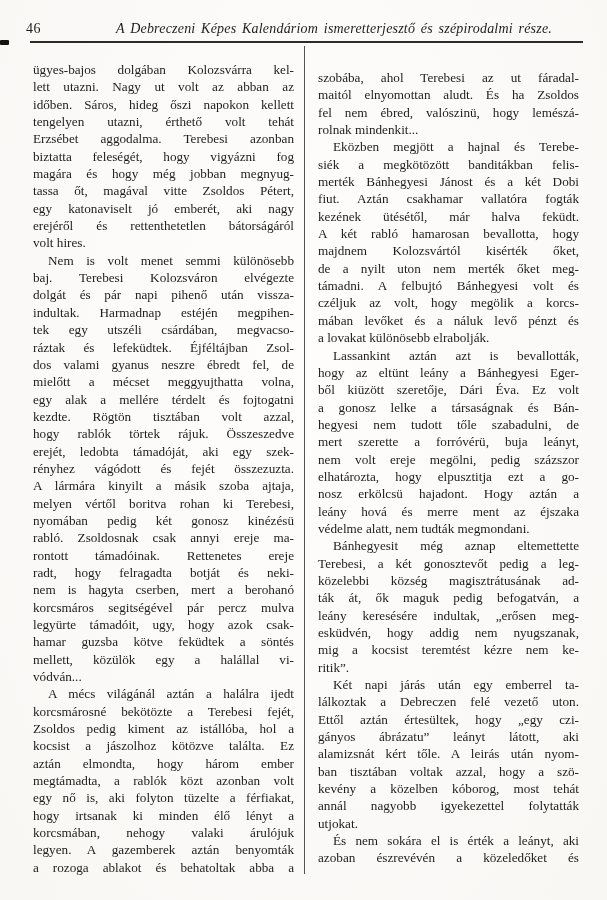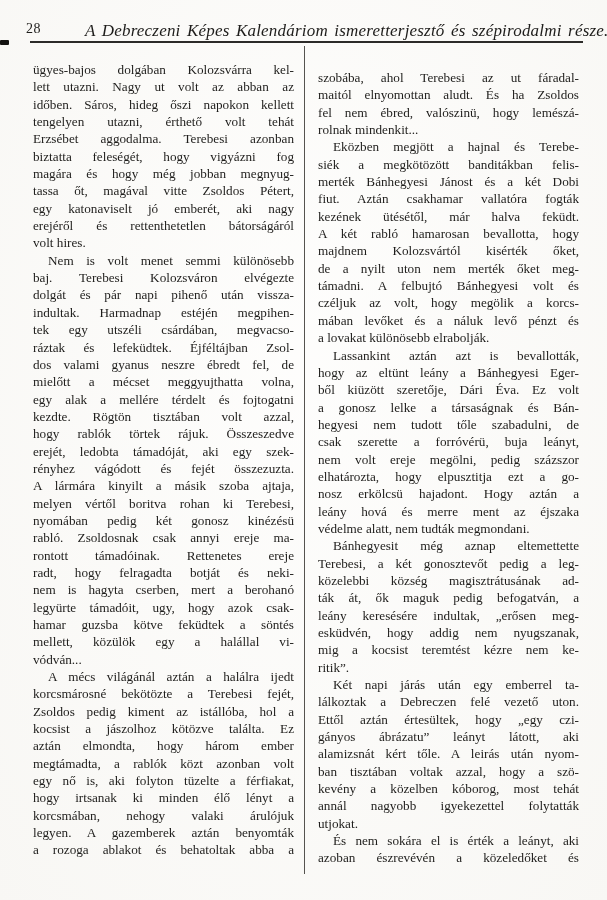--- a/index.html
+++ b/index.html
@@ -23,21 +23,21 @@
     position: absolute; top: 21px; left: 25px; right: 24px; height: 18px;
   }
   .page-number {
     position: absolute; left: 1px; top: 0;
     font-size: 14px; letter-spacing: 0.5px;
   }
   .header-title {
     position: absolute; left: 60px; right: 0; top: 0;
     text-align: center;
     font-style: italic;
-    font-size: 17px;
+    font-size: 14px;
     letter-spacing: 0.2px;
     word-spacing: 2px;
     white-space: nowrap;
   }
   .header-rule {
     position: absolute; top: 41px; left: 30px; width: 553px; height: 2px;
     background: #2c2b29;
   }
   .scan-artifact {
     position: absolute; top: 40px; left: 0; width: 9px; height: 5px;
@@ -65,21 +65,21 @@
   }
   .ln.ind  { padding-left: 15px; }
   .ln.last { text-align-last: left; }
 </style>
 </head>
 <body>
 
 <div class="page">
 
   <div class="header">
-    <span class="page-number">28</span>
+    <span class="page-number">46</span>
     <span class="header-title">A Debreczeni Képes Kalendáriom ismeretterjesztő és szépirodalmi része.</span>
   </div>
 
   <div class="scan-artifact"></div>
   <div class="header-rule"></div>
   <div class="column-divider"></div>
 
   <div class="col col-left">
       <div class="para">
         <div class="ln">ügyes-bajos dolgában Kolozsvárra kel-</div>
@@ -108,20 +108,21 @@
         <div class="ln">hogy rablók törtek rájuk. Összeszedve</div>
         <div class="ln">erejét, ledobta támadóját, aki egy szek-</div>
         <div class="ln">rényhez vágódott és fejét összezuzta.</div>
         <div class="ln">A lármára kinyilt a másik szoba ajtaja,</div>
         <div class="ln">melyen vértől boritva rohan ki Terebesi,</div>
         <div class="ln">nyomában pedig két gonosz kinézésü</div>
         <div class="ln">rabló. Zsoldosnak csak annyi ereje ma-</div>
         <div class="ln">rontott támadóinak. Rettenetes ereje</div>
         <div class="ln">radt, hogy felragadta botját és neki-</div>
         <div class="ln">nem is hagyta cserben, mert a berohanó</div>
+        <div class="ln">korcsmáros segitségével pár percz mulva</div>
         <div class="ln">legyürte támadóit, ugy, hogy azok csak-</div>
         <div class="ln">hamar guzsba kötve feküdtek a söntés</div>
         <div class="ln">mellett, közülök egy a halállal vi-</div>
         <div class="ln last">vódván...</div>
       </div>
       <div class="para">
         <div class="ln ind">A mécs világánál aztán a halálra ijedt</div>
         <div class="ln">korcsmárosné bekötözte a Terebesi fejét,</div>
         <div class="ln">Zsoldos pedig kiment az istállóba, hol a</div>
         <div class="ln">kocsist a jászolhoz kötözve találta. Ez</div>
@@ -154,21 +155,21 @@
         <div class="ln">czéljuk az volt, hogy megölik a korcs-</div>
         <div class="ln">mában levőket és a náluk levő pénzt és</div>
         <div class="ln last">a lovakat különösebb elrabolják.</div>
       </div>
       <div class="para">
         <div class="ln ind">Lassankint aztán azt is bevallották,</div>
         <div class="ln">hogy az eltünt leány a Bánhegyesi Eger-</div>
         <div class="ln">ből kiüzött szeretője, Dári Éva. Ez volt</div>
         <div class="ln">a gonosz lelke a társaságnak és Bán-</div>
         <div class="ln">hegyesi nem tudott tőle szabadulni, de</div>
-        <div class="ln">csak szerette a forróvérü, buja leányt,</div>
+        <div class="ln">mert szerette a forróvérü, buja leányt,</div>
         <div class="ln">nem volt ereje megölni, pedig százszor</div>
         <div class="ln">elhatározta, hogy elpusztitja ezt a go-</div>
         <div class="ln">nosz erkölcsü hajadont. Hogy aztán a</div>
         <div class="ln">leány hová és merre ment az éjszaka</div>
         <div class="ln last">védelme alatt, nem tudták megmondani.</div>
       </div>
       <div class="para">
         <div class="ln ind">Bánhegyesit még aznap eltemettette</div>
         <div class="ln">Terebesi, a két gonosztevőt pedig a leg-</div>
         <div class="ln">közelebbi község magisztrátusának ad-</div>

